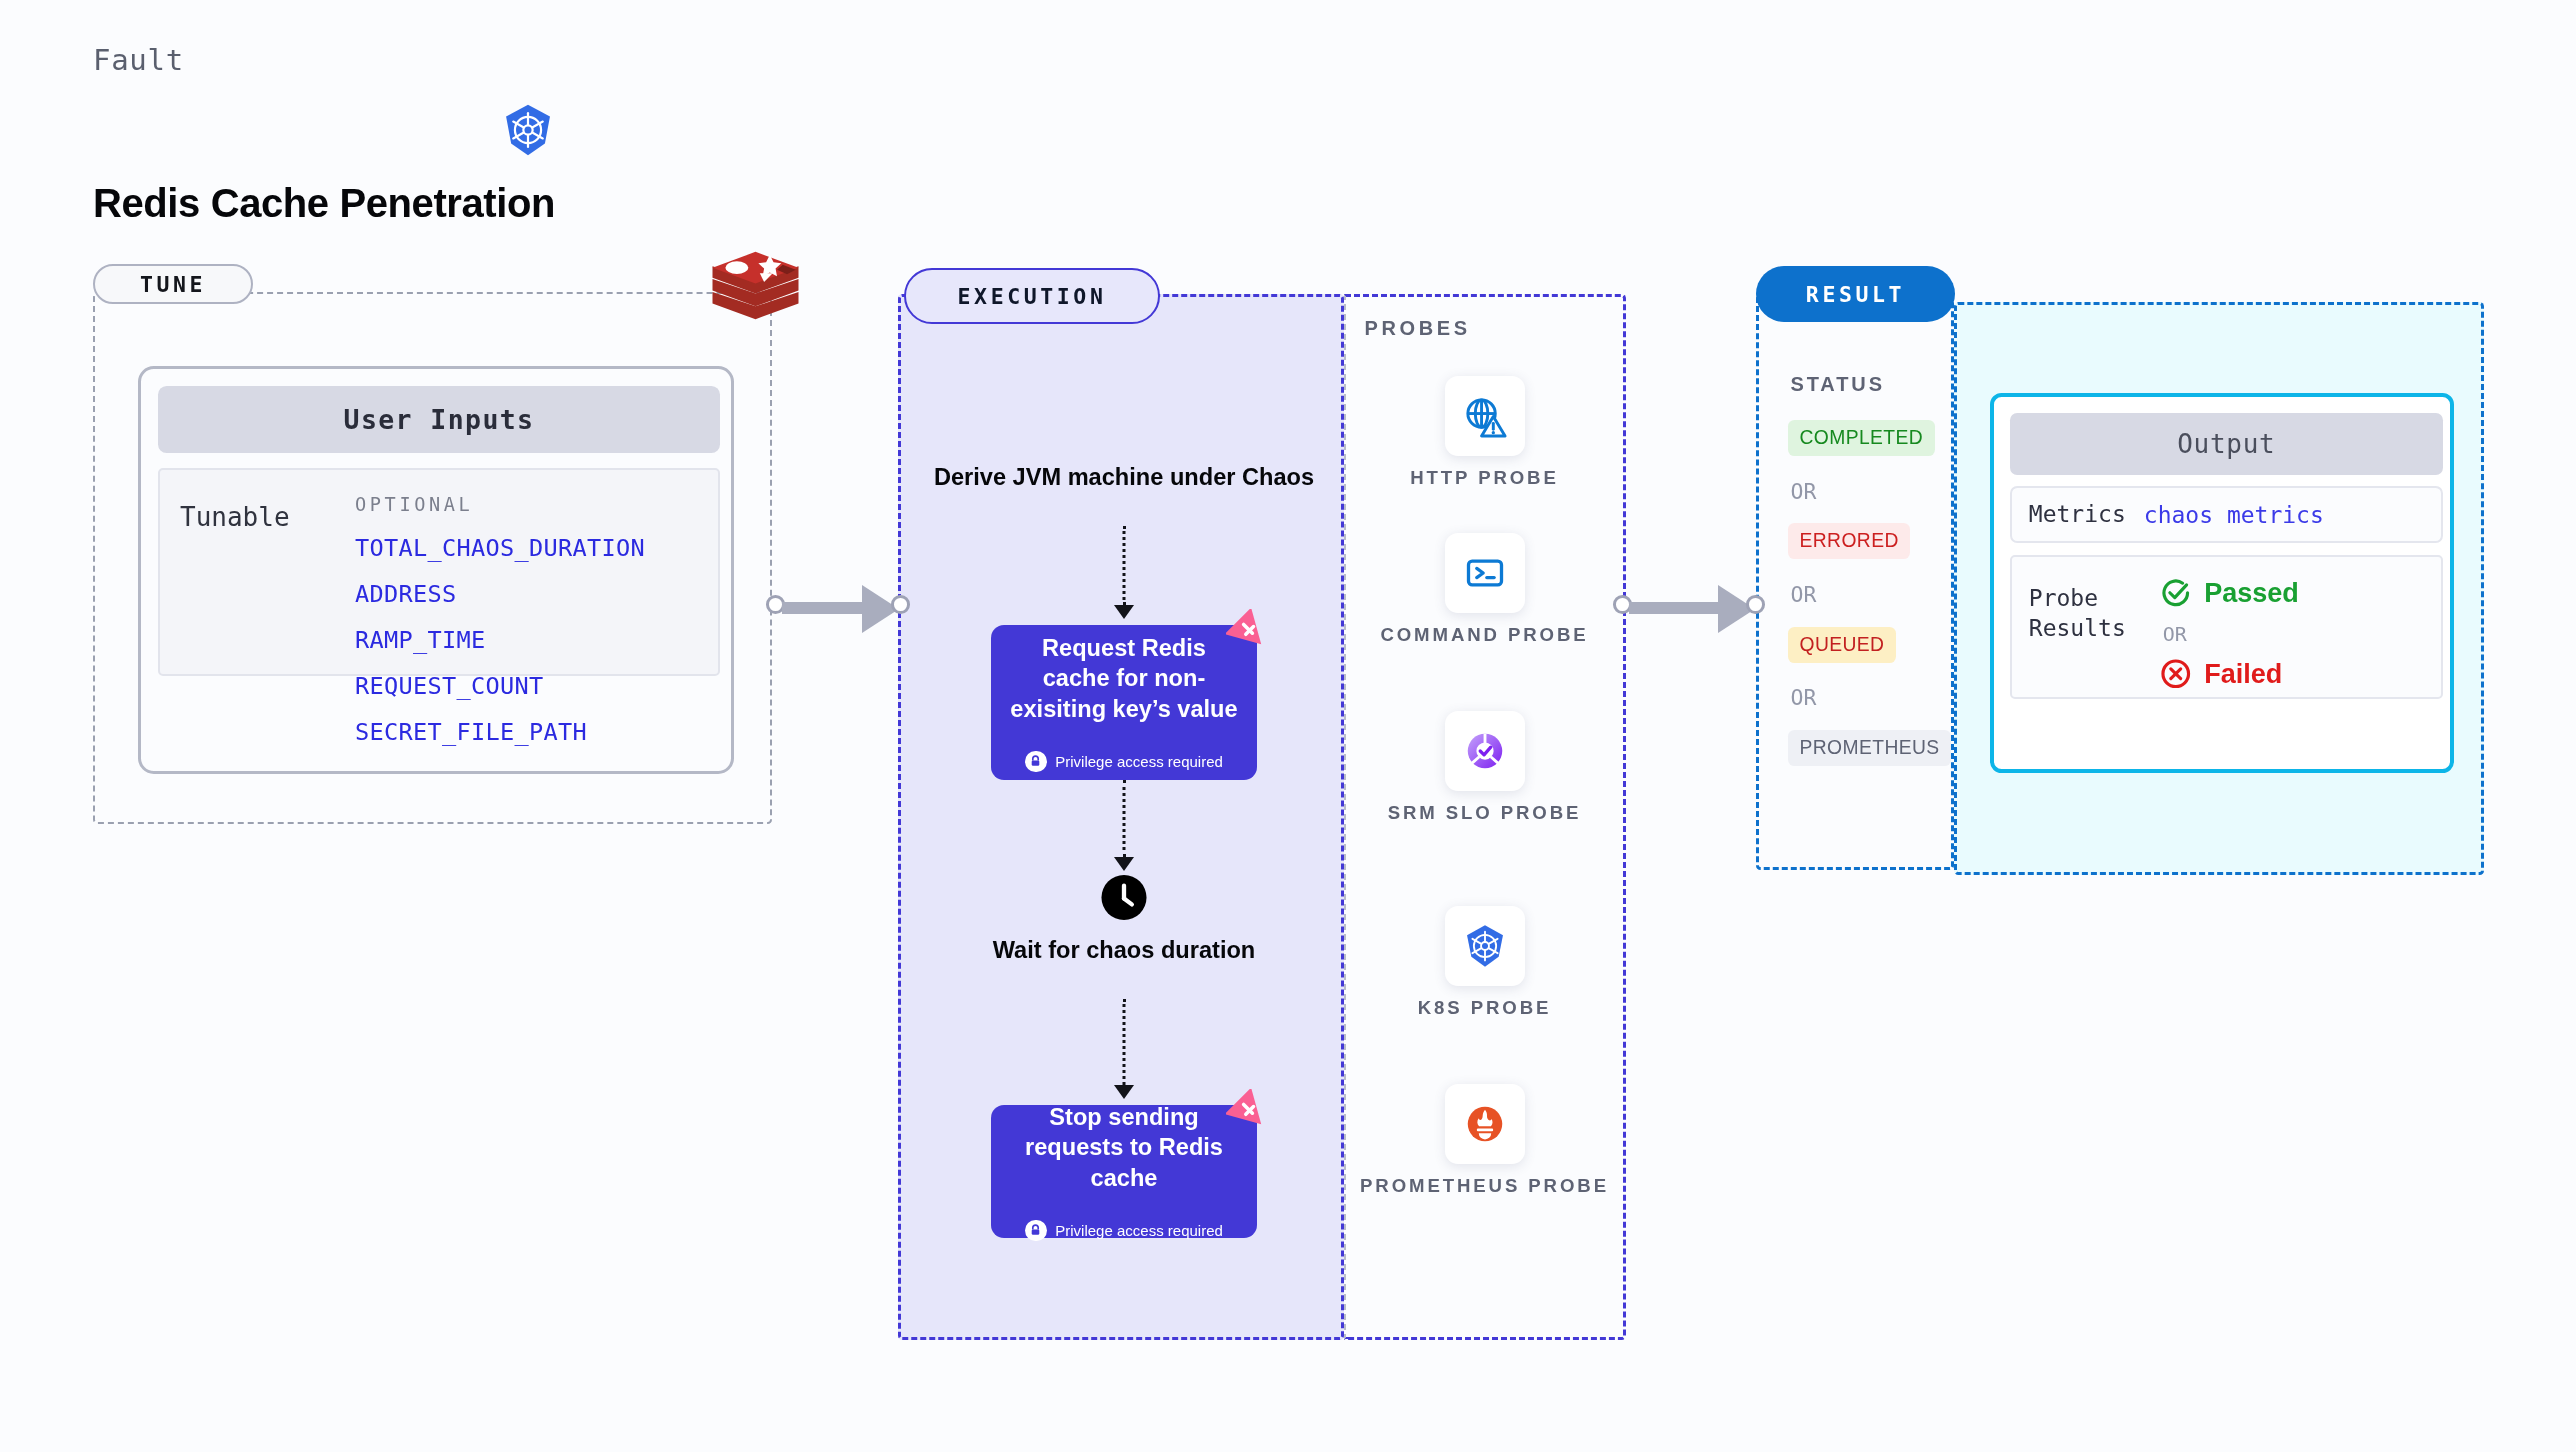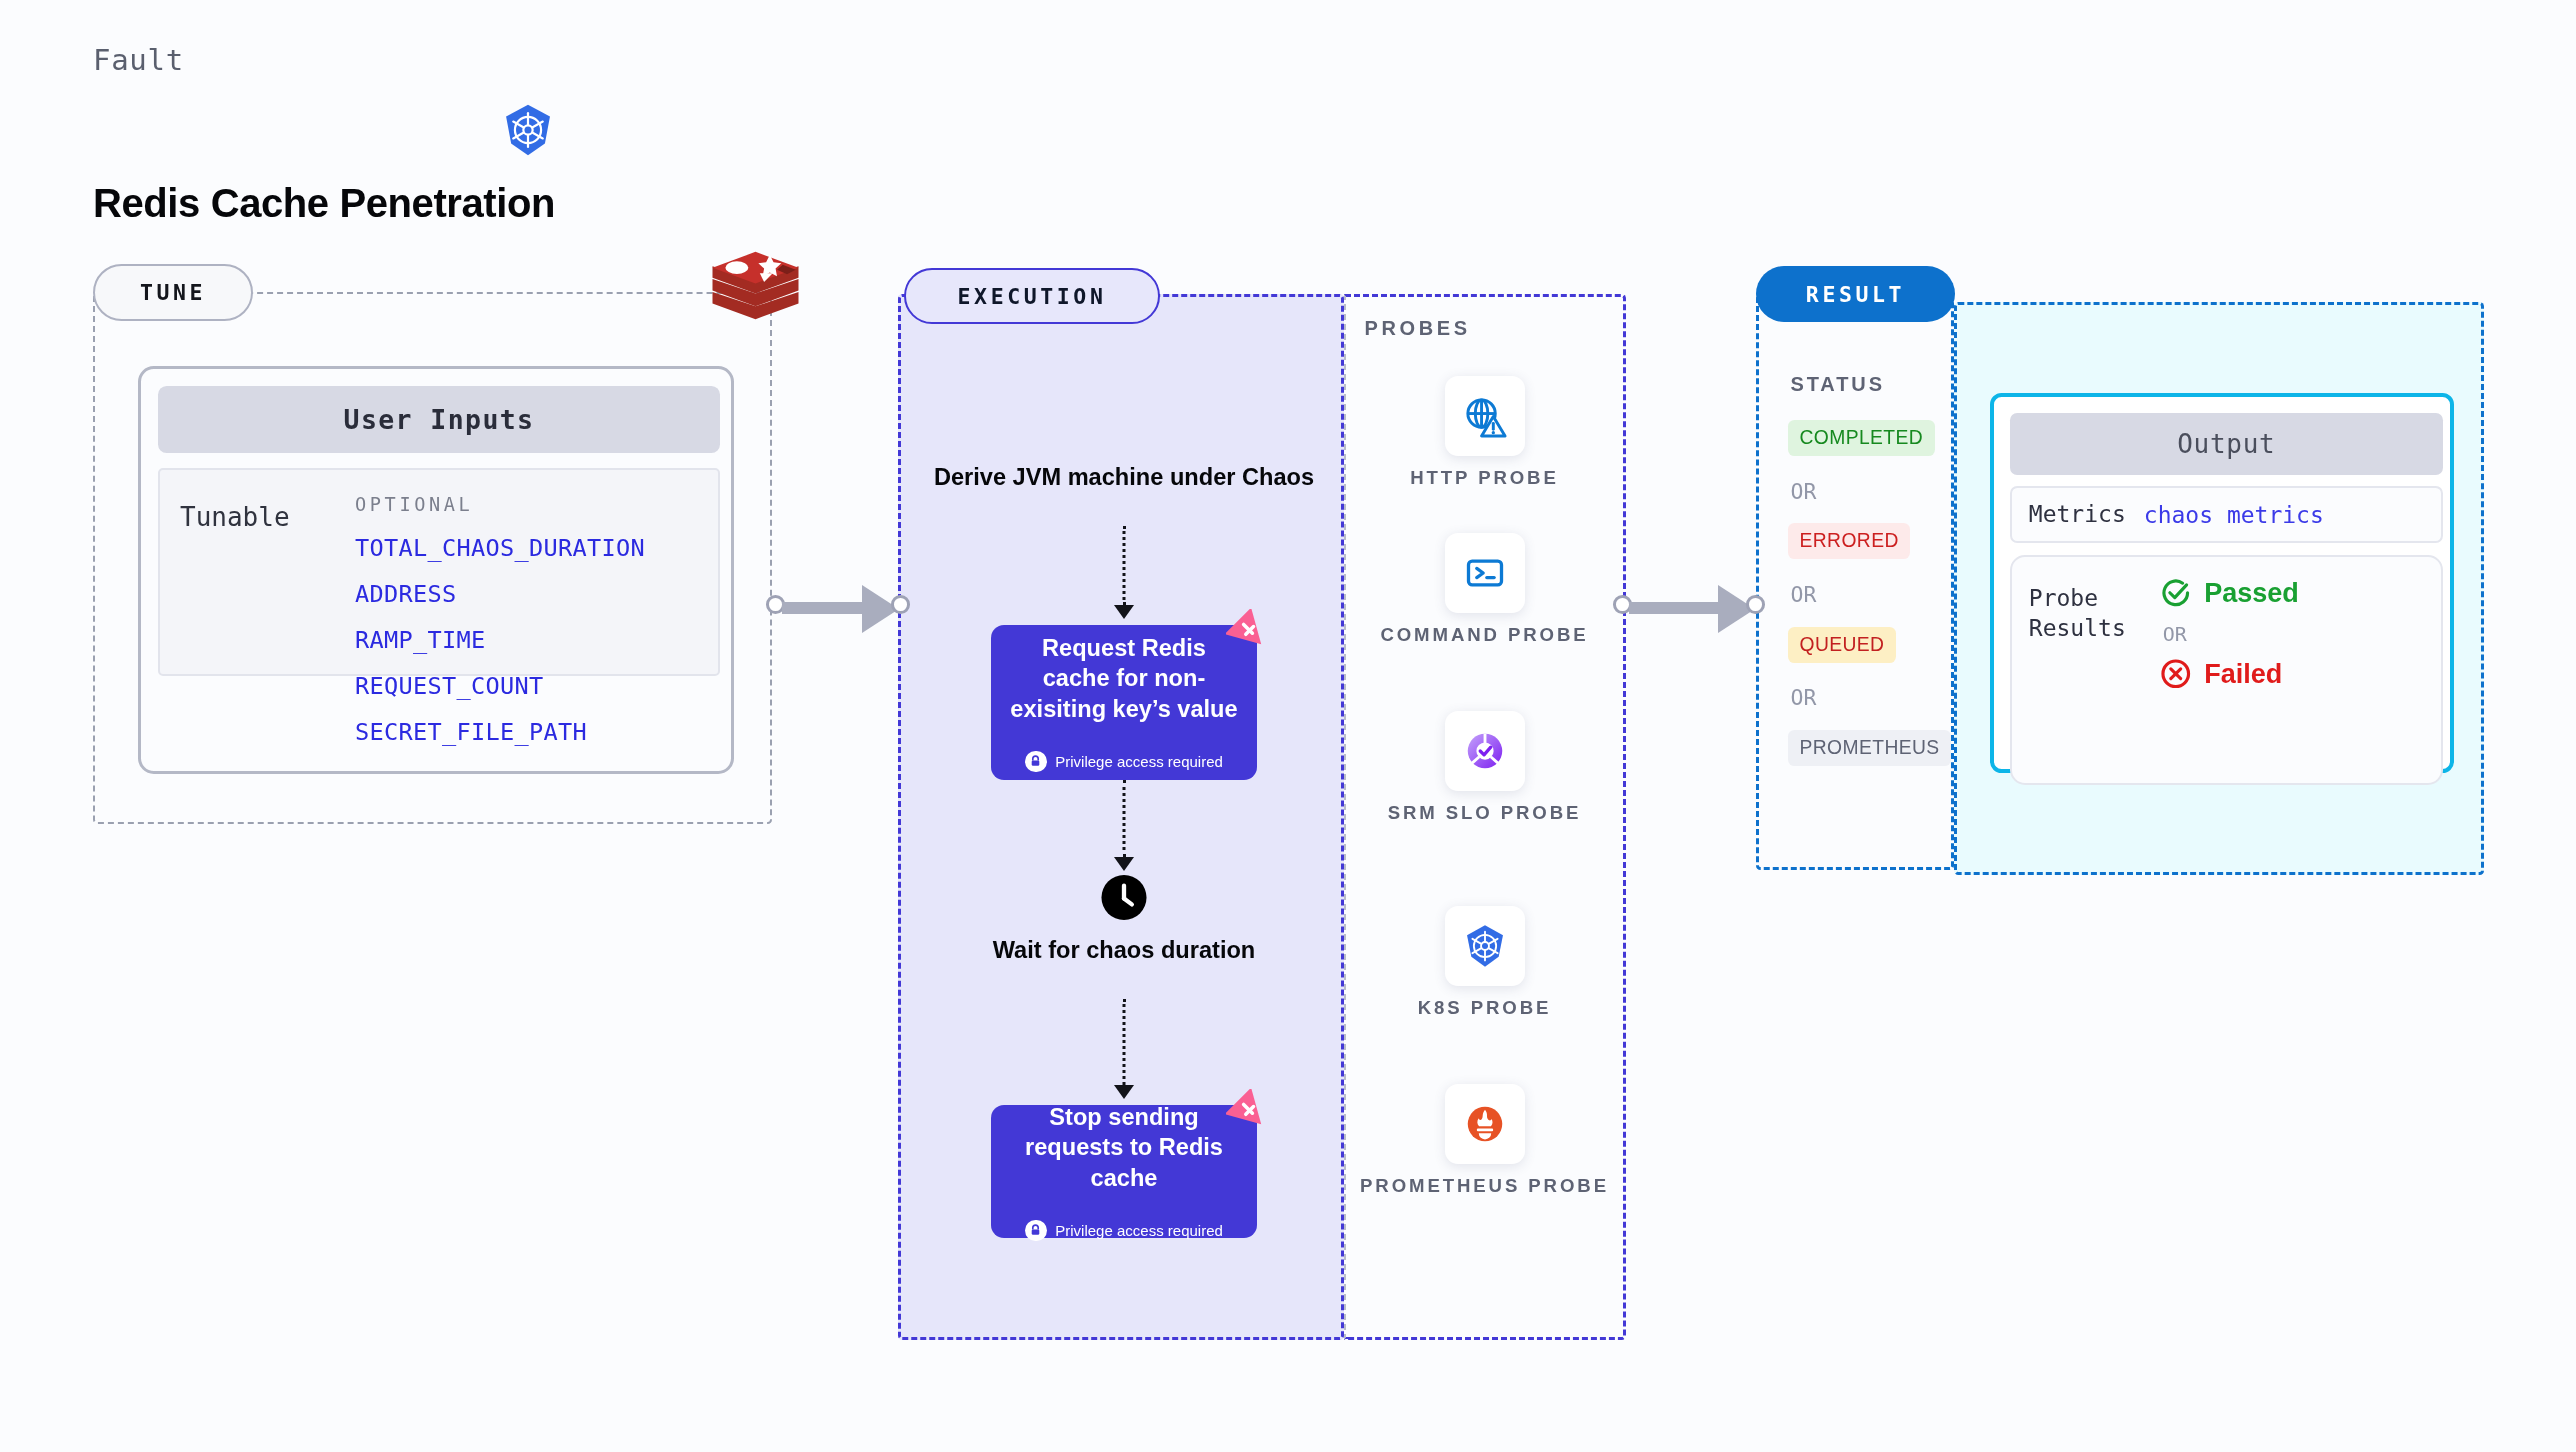--- a/index.html
+++ b/index.html
@@ -22,21 +22,21 @@
 
   
   .stage-badge {
     position: absolute; z-index: 6;
     display: flex; align-items: center; justify-content: center;
     border-radius: 716px;
     font-size: 21.5px; font-weight: 700; letter-spacing: 3.6px;
     font-family: "DejaVu Sans Mono", monospace;
   }
   #badge-tune {
-    left: 93px; top: 264px; width: 160px; height: 57px;
+    left: 93px; top: 264px; width: 160px; height: 40px;
     background: #f7f8fa; border: 2.9px solid #aeb2c2; color: #14161c;
   }
   #badge-exec {
     left: 904px; top: 268px; width: 256px; height: 56px;
     background: #e7e7fb; border: 2.9px solid #4338d6; color: #0f172a;
   }
   #badge-result {
     left: 1756px; top: 266px; width: 199px; height: 56px;
     background: #0d71cc; border: none; color: #ffffff;
   }
@@ -208,22 +208,22 @@
   .row-key {
     font-family: "DejaVu Sans Mono", monospace;
     font-size: 23px; color: #2e3140; white-space: pre-line; line-height: 1.3;
   }
   #metrics-key { margin-left: 17px; width: 115px; }
   #metrics-val {
     font-family: "DejaVu Sans Mono", monospace;
     font-size: 23px; color: #3b3ae8;
   }
   #probe-results-row {
-    position: absolute; left: 15.8px; top: 158px; width: 433px; height: 230px;
-    border: 2.1px solid #e4e6ee; border-radius: 15px; background: #fbfcfe;
+    position: absolute; left: 15.8px; top: 158px; width: 433px; height: 144px;
+    border: 2.1px solid #e4e6ee; border-radius: 5px; background: #fbfcfe;
   }
   #pr-key { position: absolute; left: 17px; top: 27px; width: 122px; }
   #pr-vals { position: absolute; left: 148px; top: 20px; }
   .pr-line { display: flex; align-items: center; gap: 13px; }
   .pr-passed { font-size: 27px; font-weight: 700; color: #19a032; }
   .pr-failed { font-size: 27px; font-weight: 700; color: #e01b1b; }
   .pr-or {
     font-family: "DejaVu Sans Mono", monospace;
     font-size: 20px; color: #9297a8; margin: 11.5px 0 11.5px 2.9px;
   }

